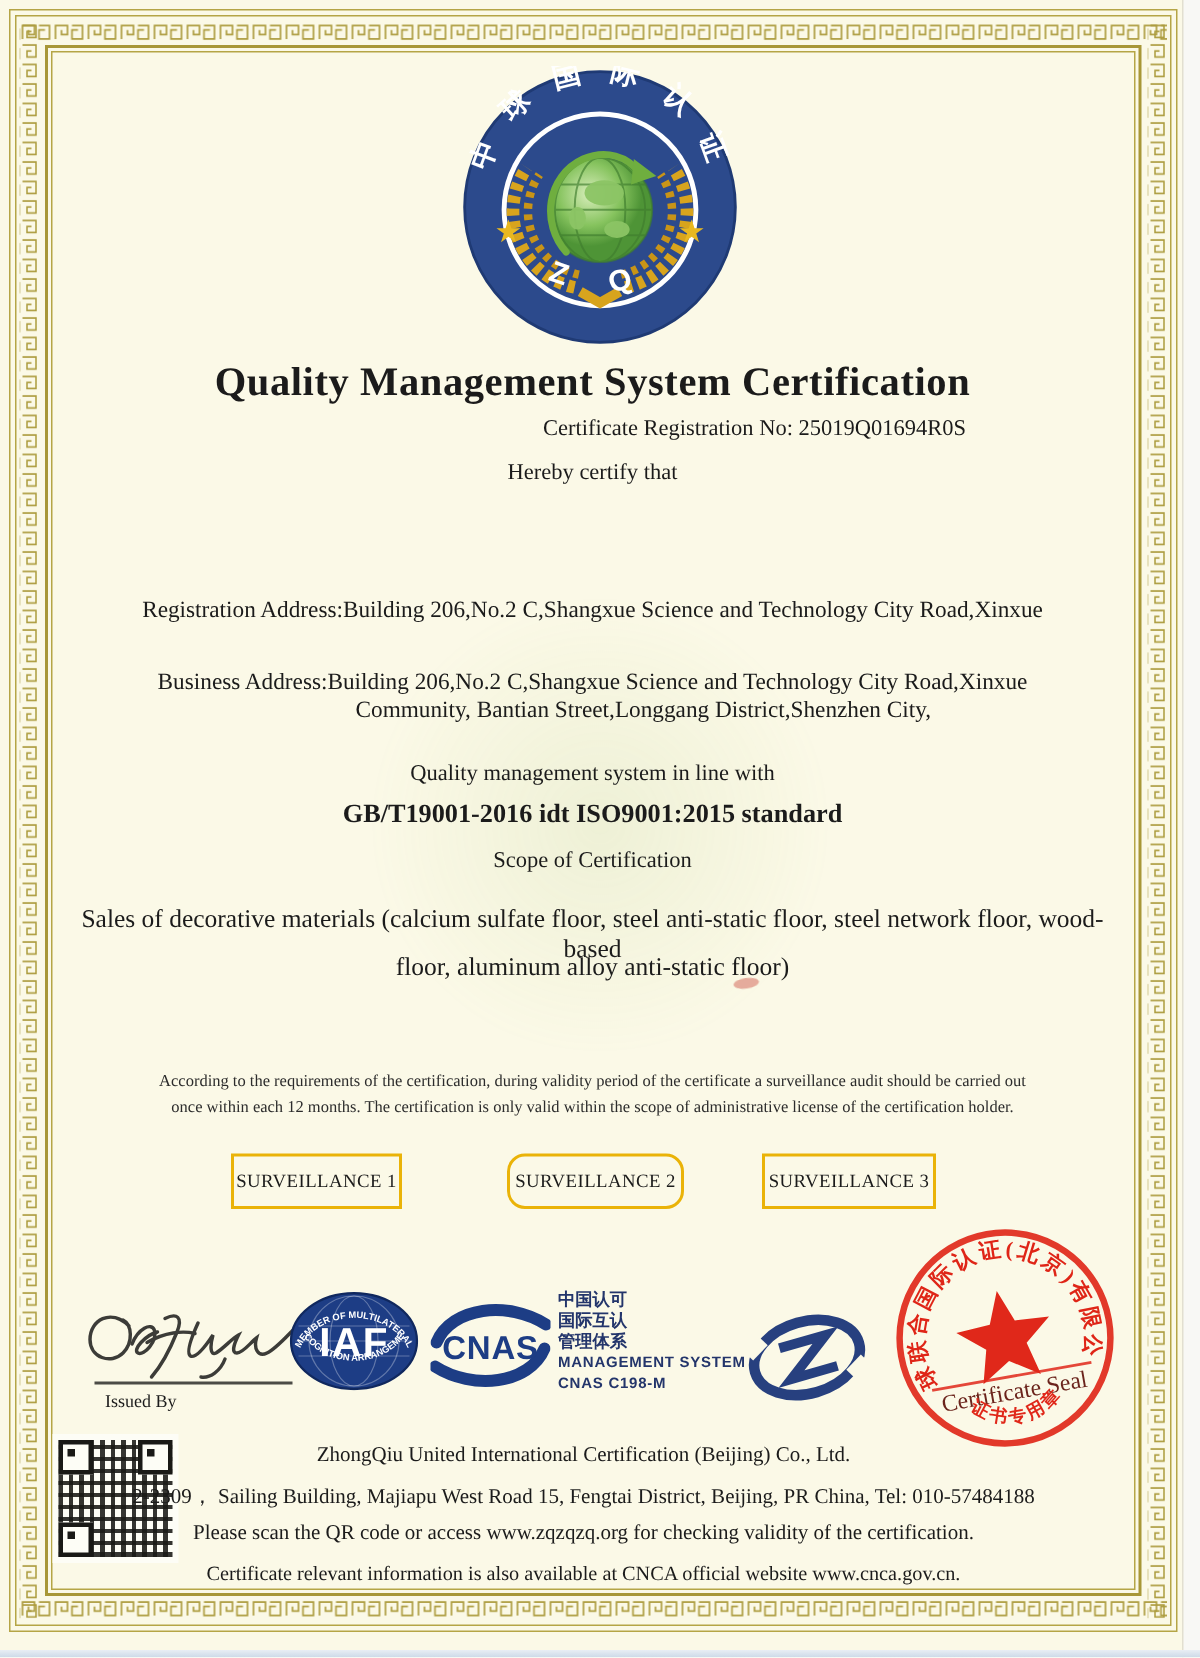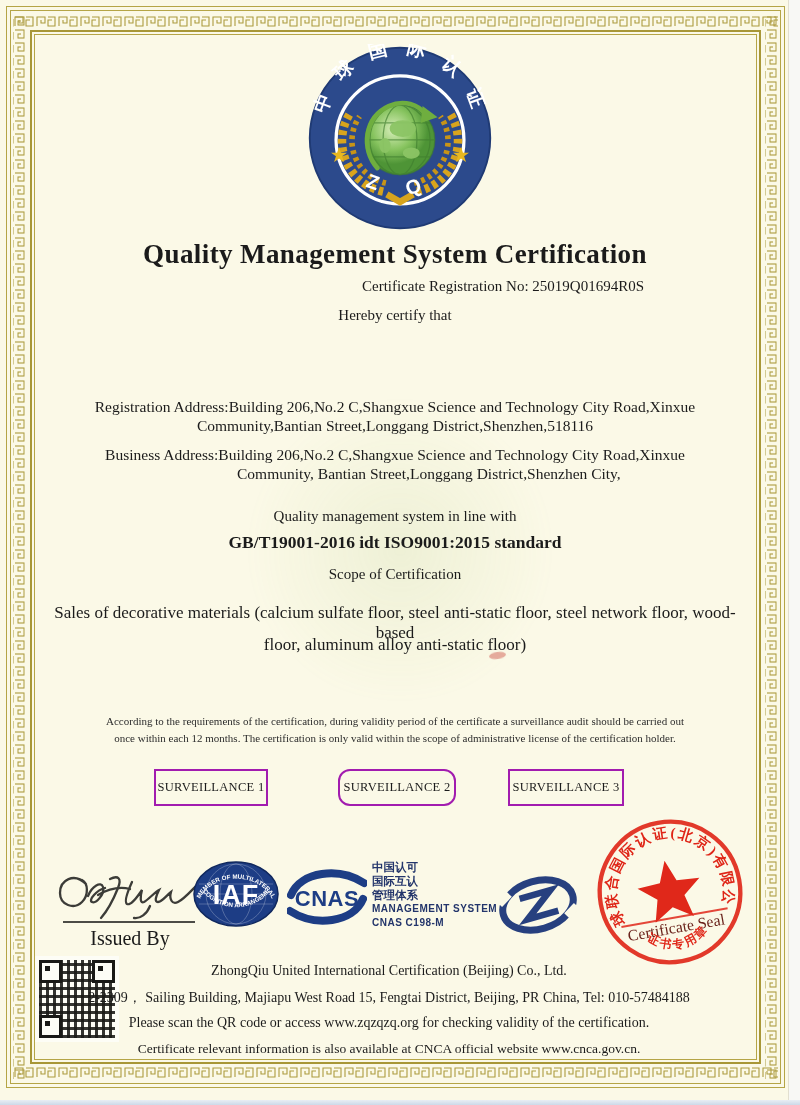--- a/index.html
+++ b/index.html
@@ -41,26 +41,26 @@
   .a2c{top:484px;text-align:left;padding-left:195px;}
   .sysline{top:508px;font-size:15px;}
   .standard{top:532px;font-size:17.5px;font-weight:bold;}
   .scopelabel{top:566px;font-size:15px;}
   .scope1{top:603px;font-size:17px;}
   .scope2{top:635px;font-size:17px;}
   .dateline{top:698px;font-size:12.5px;}
   .dateline span{margin:0 9px;}
   .fine{font-size:11px;color:#2c2c2c;}
   .fine1{top:715px;} .fine2{top:732px;}
-  .svbox{top:769px;height:33px;border:2px solid #a21caf;background:transparent;
+  .svbox{top:769px;height:33px;border:2px solid #eab308;background:transparent;
          font-size:12.5px;line-height:33px;text-align:center;letter-spacing:.3px;}
   .b1{left:154px;width:110px;} .b2{left:338px;width:114px;border-radius:12px;} .b3{left:508px;width:112px;}
   .sig{left:52px;top:866px;width:150px;height:56px;}
   .sigline{left:63px;top:921px;width:132px;height:2px;background:#4c4c46;}
-  .issuedby{left:70px;top:927px;width:120px;text-align:center;font-size:20px;}
+  .issuedby{left:70px;top:927px;width:120px;text-align:left;font-size:12px;}
   .iaf{left:193px;top:861px;width:86px;height:66px;}
   .cnas{left:287px;top:869px;width:80px;height:56px;}
   .accr{left:372px;top:860px;width:130px;text-align:left;color:#23356b;}
   .accr .cjk{font-size:11.5px;font-weight:bold;line-height:14px;}
   .accr .lat{font-family:"Liberation Sans","DejaVu Sans",sans-serif;font-size:10px;
              font-weight:bold;line-height:14px;letter-spacing:.5px;}
   .zlogo{left:496px;top:874px;width:84px;height:62px;}
   .seal{left:593px;top:815px;width:154px;height:154px;transform:rotate(-10deg);}
   .qr{left:35px;top:956px;width:80px;height:82px;background:#fdfdf6;padding:2px;}
   .qrgrid{position:relative;width:76px;height:78px;margin:2px;
@@ -177,21 +177,20 @@
     <text font-size="21" font-weight="bold" fill="#ffffff" letter-spacing="14" font-family="'Liberation Sans',sans-serif">
       <textPath href="#arcBot" startOffset="50%" text-anchor="middle">Z   Q</textPath>
     </text>
   </svg>
 
   <div class="abs ctr title">Quality Management System Certification</div>
   <div class="abs ctr regno">Certificate Registration No: 25019Q01694R0S</div>
   <div class="abs ctr hereby">Hereby certify that</div>
 
   <div class="abs ctr addr a1a">Registration Address:Building 206,No.2 C,Shangxue Science and Technology City Road,Xinxue</div>
-  <div class="abs ctr addr a1b">Community,Bantian Street,Longgang District,Shenzhen,518116</div>
   <div class="abs ctr addr a2a">Business Address:Building 206,No.2 C,Shangxue Science and Technology City Road,Xinxue</div>
   <div class="abs ctr addr a2b">Community, Bantian Street,Longgang District,Shenzhen City,</div>
 
   <div class="abs ctr sysline">Quality management system in line with</div>
   <div class="abs ctr standard">GB/T19001-2016 idt ISO9001:2015 standard</div>
   <div class="abs ctr scopelabel">Scope of Certification</div>
   <div class="abs ctr scope1">Sales of decorative materials (calcium sulfate floor, steel anti-static floor, steel network floor, wood-based</div>
   <div class="abs ctr scope2">floor, aluminum alloy anti-static floor)</div>
 
   <div class="abs ctr fine fine1">According to the requirements of the certification, during validity period of the certificate a surveillance audit should be carried out</div>

